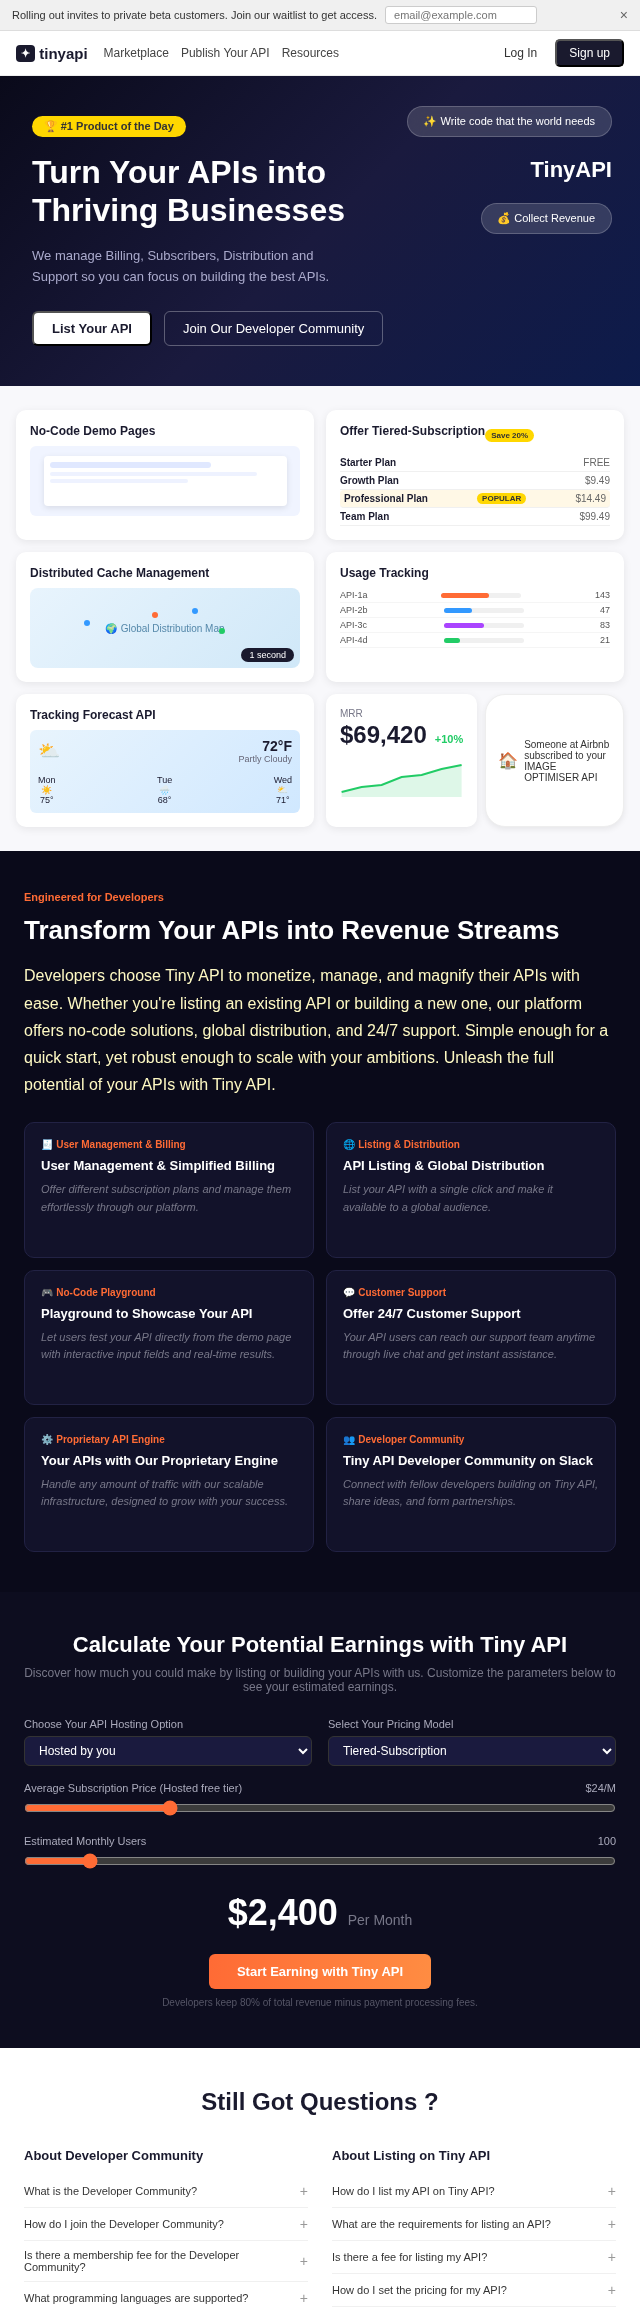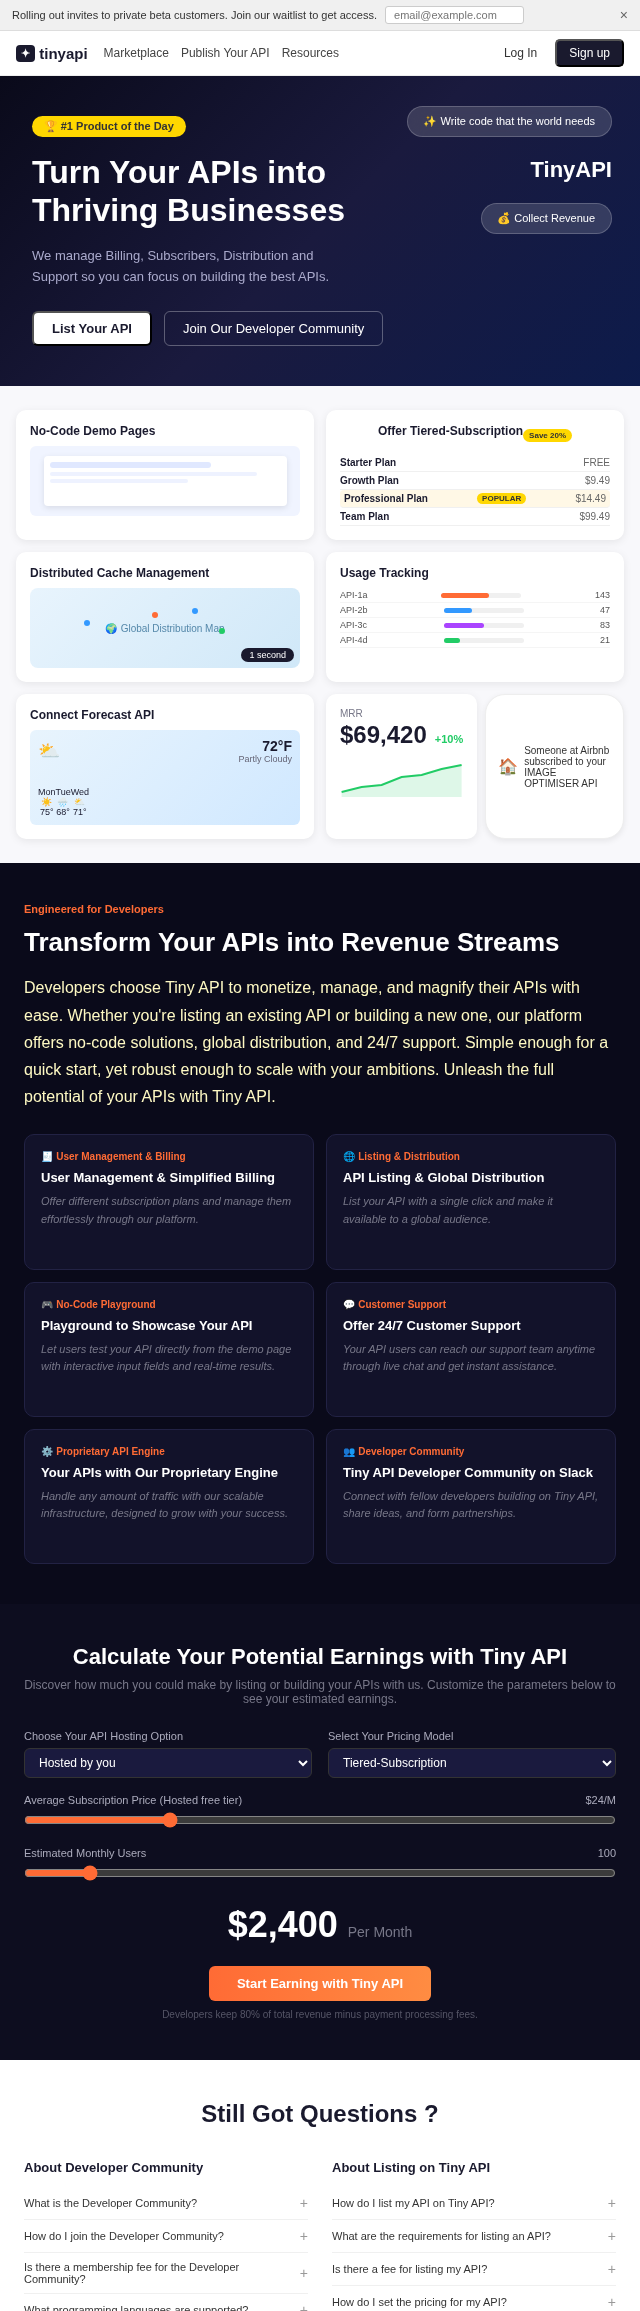--- a/index.html
+++ b/index.html
@@ -1,20 +1,20 @@
 <!DOCTYPE html>
 <html><head>
   <meta charset="utf-8">
   <style>
     * { box-sizing: border-box; margin: 0; padding: 0; }
     body { font-family: -apple-system, BlinkMacSystemFont, 'Segoe UI', sans-serif; background: #fff; color: #1a1a2e; font-size: 14px; width: 640px; overflow-x: hidden; }
 
     
     .top-banner { background: #f0f0f0; text-align: center; padding: 6px 12px; font-size: 11px; color: #333; display: flex; align-items: center; justify-content: center; gap: 8px; border-bottom: 1px solid #ddd; }
-    .top-banner input { border: 1px solid #ccc; border-radius: 3px; padding: 2px 8px; font-size: 11px; width: 139px; }
+    .top-banner input { border: 1px solid #ccc; border-radius: 3px; padding: 2px 8px; font-size: 11px; width: 152px; }
     .top-banner-close { margin-left: auto; cursor: pointer; font-size: 14px; color: #666; }
 
     
     .navbar { display: flex; align-items: center; padding: 8px 16px; border-bottom: 1px solid #eee; gap: 16px; }
     .navbar-logo { font-weight: 700; font-size: 15px; display: flex; align-items: center; gap: 4px; }
     .navbar-logo .logo-icon { background: #1a1a2e; color: #fff; border-radius: 4px; padding: 2px 5px; font-size: 11px; }
     .navbar-links { display: flex; gap: 12px; font-size: 12px; color: #444; flex: 1; }
     .navbar-links span { cursor: pointer; }
     .navbar-actions { display: flex; gap: 8px; align-items: center; justify-content: flex-end; }
     .btn-login { font-size: 12px; color: #333; cursor: pointer; padding: 4px 10px; }
@@ -138,21 +138,21 @@
     <div style="background:#f0f4ff; border-radius:6px; height:70px; display:flex; align-items:center; justify-content:center; font-size:10px; color:#7799cc;">
       <div style="background:#fff; border-radius:4px; width:90%; height:50px; box-shadow:0 2px 6px rgba(0,0,0,0.1); padding:6px;">
         <div style="background:#e0e8ff; height:6px; border-radius:3px; margin-bottom:4px; width:70%;"></div>
         <div style="background:#eef2ff; height:4px; border-radius:3px; margin-bottom:3px; width:90%;"></div>
         <div style="background:#eef2ff; height:4px; border-radius:3px; width:60%;"></div>
       </div>
     </div>
   </div>
 
   <div class="showcase-card">
-    <div style="display:flex; justify-content:center; align-items:center; margin-bottom:8px;">
+    <div style="display:flex; justify-content:flex-start; align-items:center; margin-bottom:8px;">
       <div class="showcase-card-title">Offer Tiered-Subscription</div>
       <span style="background:#ffd700; color:#333; font-size:8px; border-radius:10px; padding:2px 6px; font-weight:700;">Save 20%</span>
     </div>
     <div>
       <div class="plan-row">
         <span class="plan-name">Starter Plan</span>
         <span class="plan-price">FREE</span>
       </div>
       <div class="plan-row">
         <span class="plan-name">Growth Plan</span>
@@ -212,30 +212,30 @@
           <div class="usage-bar-inner" style="width:20%; background:#22cc66;"></div>
         </div>
         <span style="font-size:9px; color:#555;">21</span>
       </div>
     </div>
   </div>
 
   <div style="grid-column: span 2; display:grid; grid-template-columns: 1fr 1fr; gap:12px;">
 
     <div class="showcase-card">
-      <div class="showcase-card-title">Connect Forecast API</div>
+      <div class="showcase-card-title">Tracking Forecast API</div>
       <div style="background: linear-gradient(135deg,#e8f4fd,#d0e8ff); border-radius:6px; padding:8px; font-size:10px;">
         <div style="display:flex; justify-content:space-between; align-items:center;">
           <span style="font-size:18px;">⛅</span>
           <div style="text-align:right;">
             <div style="font-weight:700; font-size:14px;">72°F</div>
             <div style="color:#667; font-size:9px;">Partly Cloudy</div>
           </div>
         </div>
-        <div style="display:flex; gap:0; margin-top:23px; ">
+        <div style="display:flex; gap:0; margin-top:11px; justify-content:space-between;">
           <div style="text-align:center; font-size:9px;">
               <div>Mon</div>
               <div>☀️</div>
               <div>75°</div>
             </div>
           <div style="text-align:center; font-size:9px;">
               <div>Tue</div>
               <div>🌧️</div>
               <div>68°</div>
             </div>

